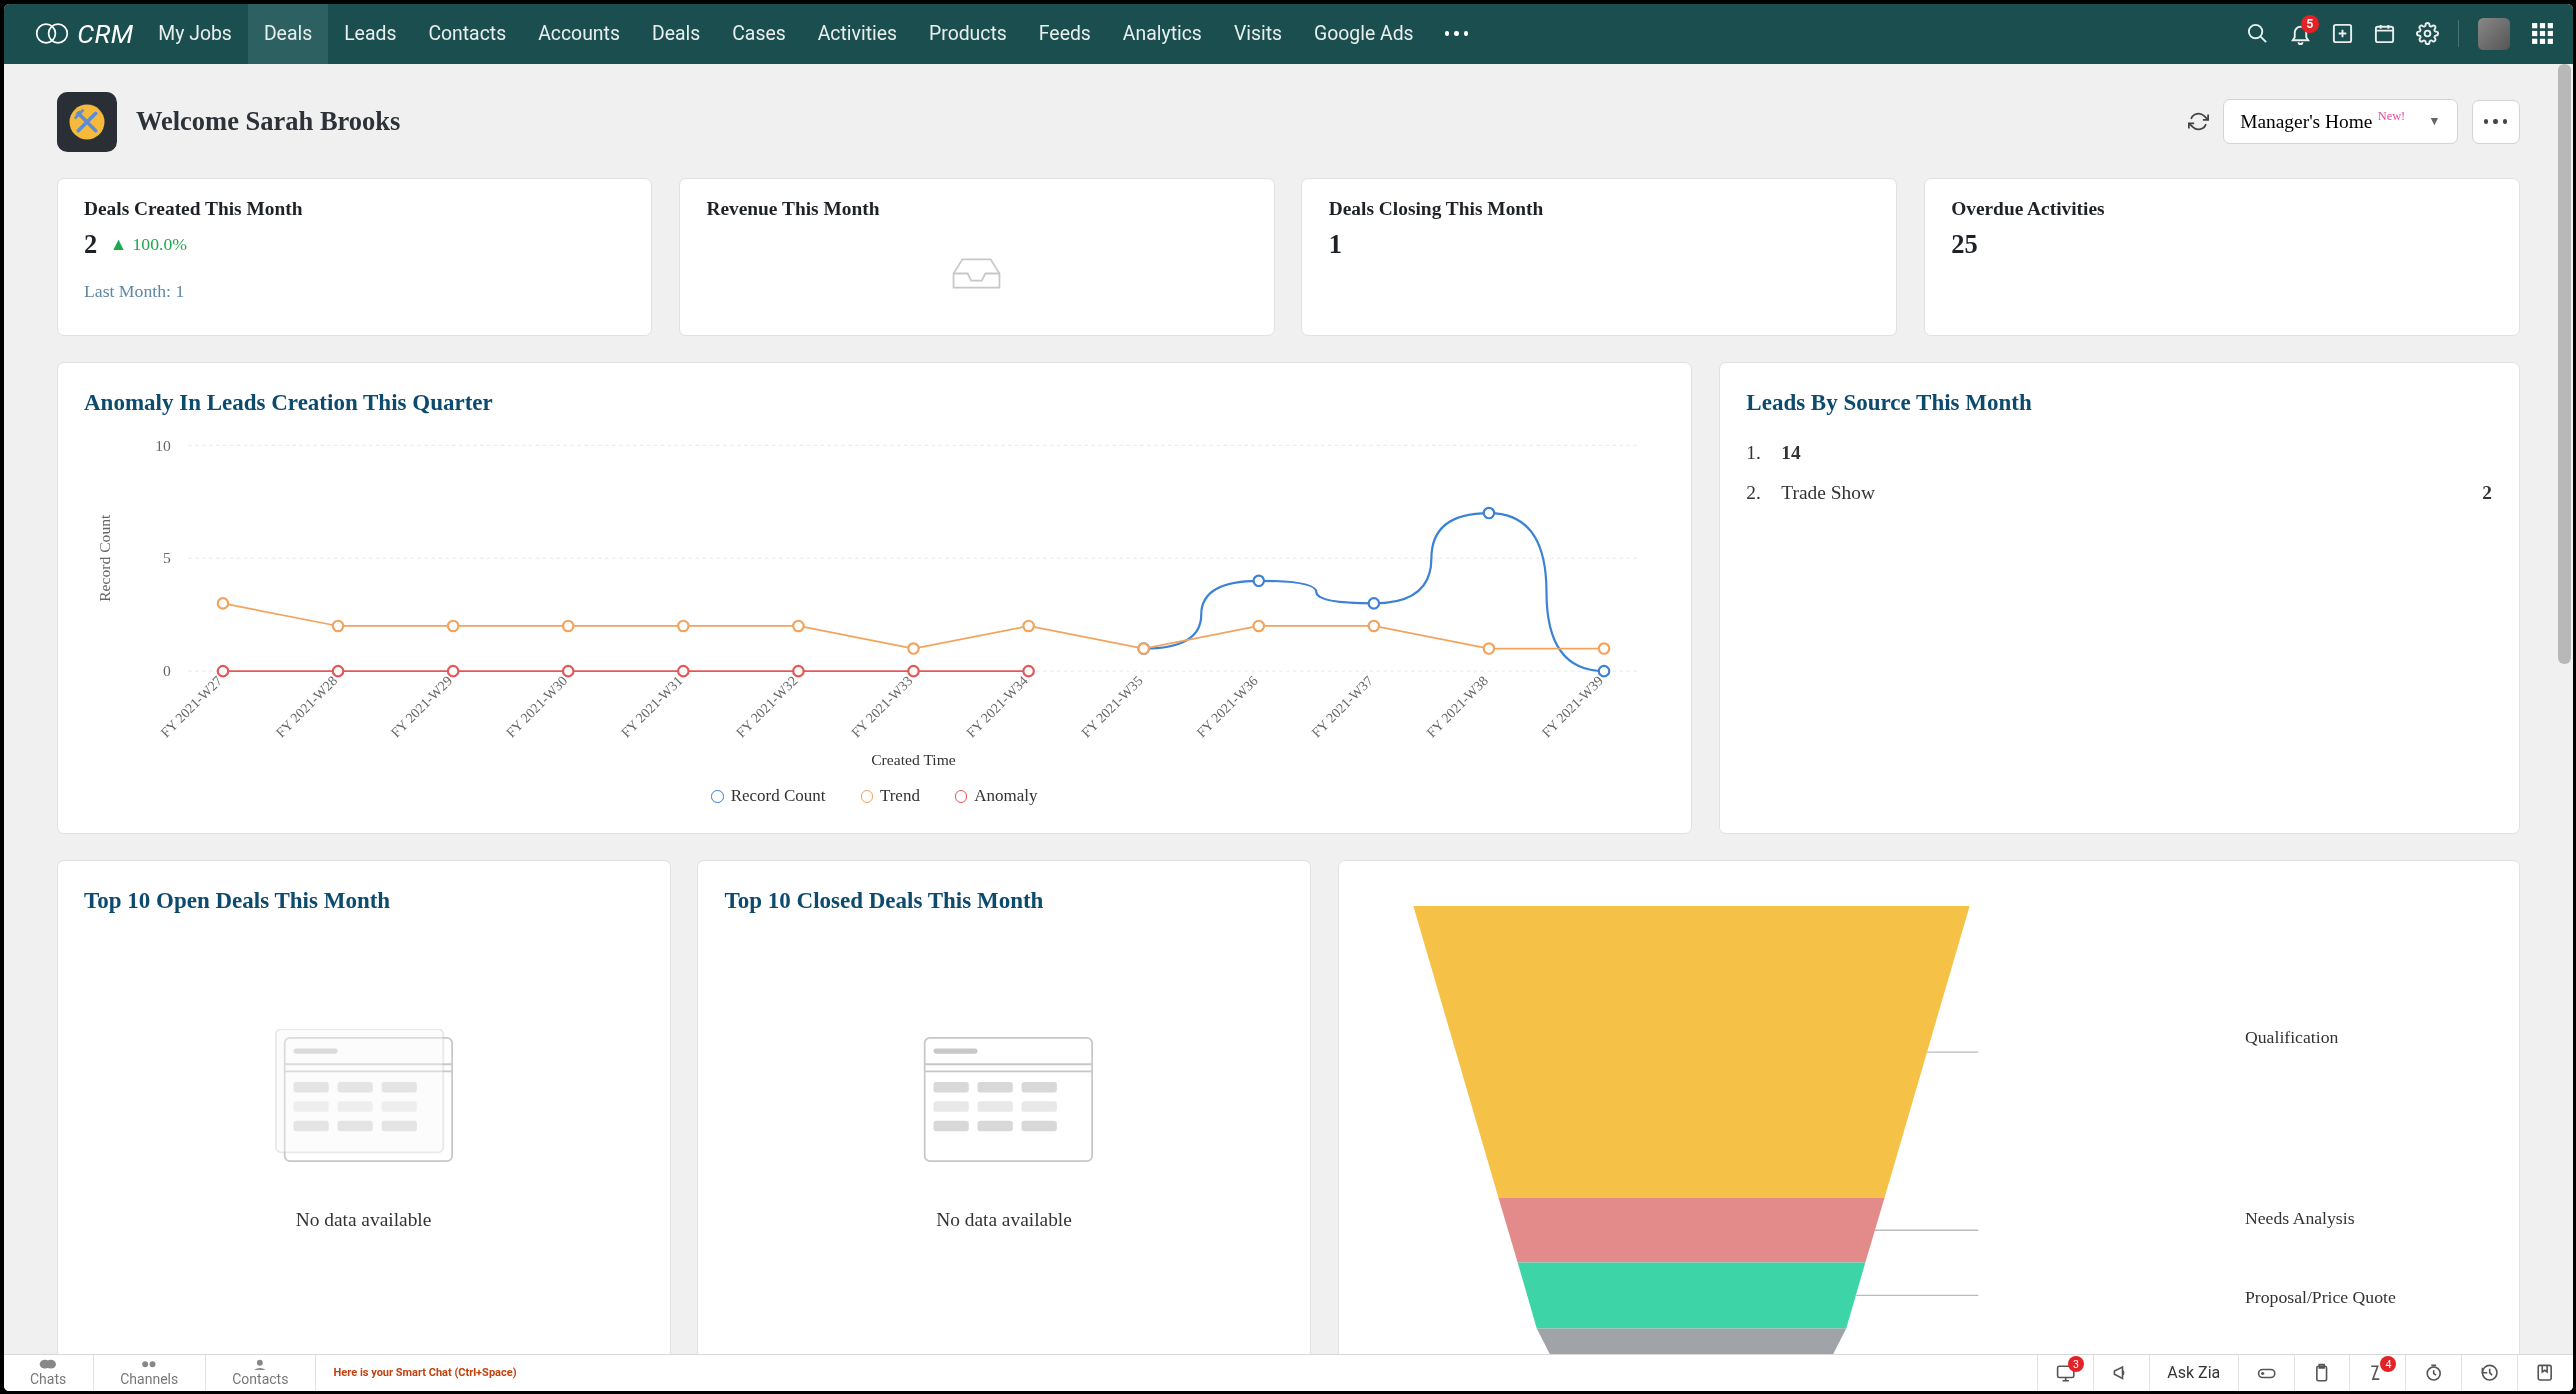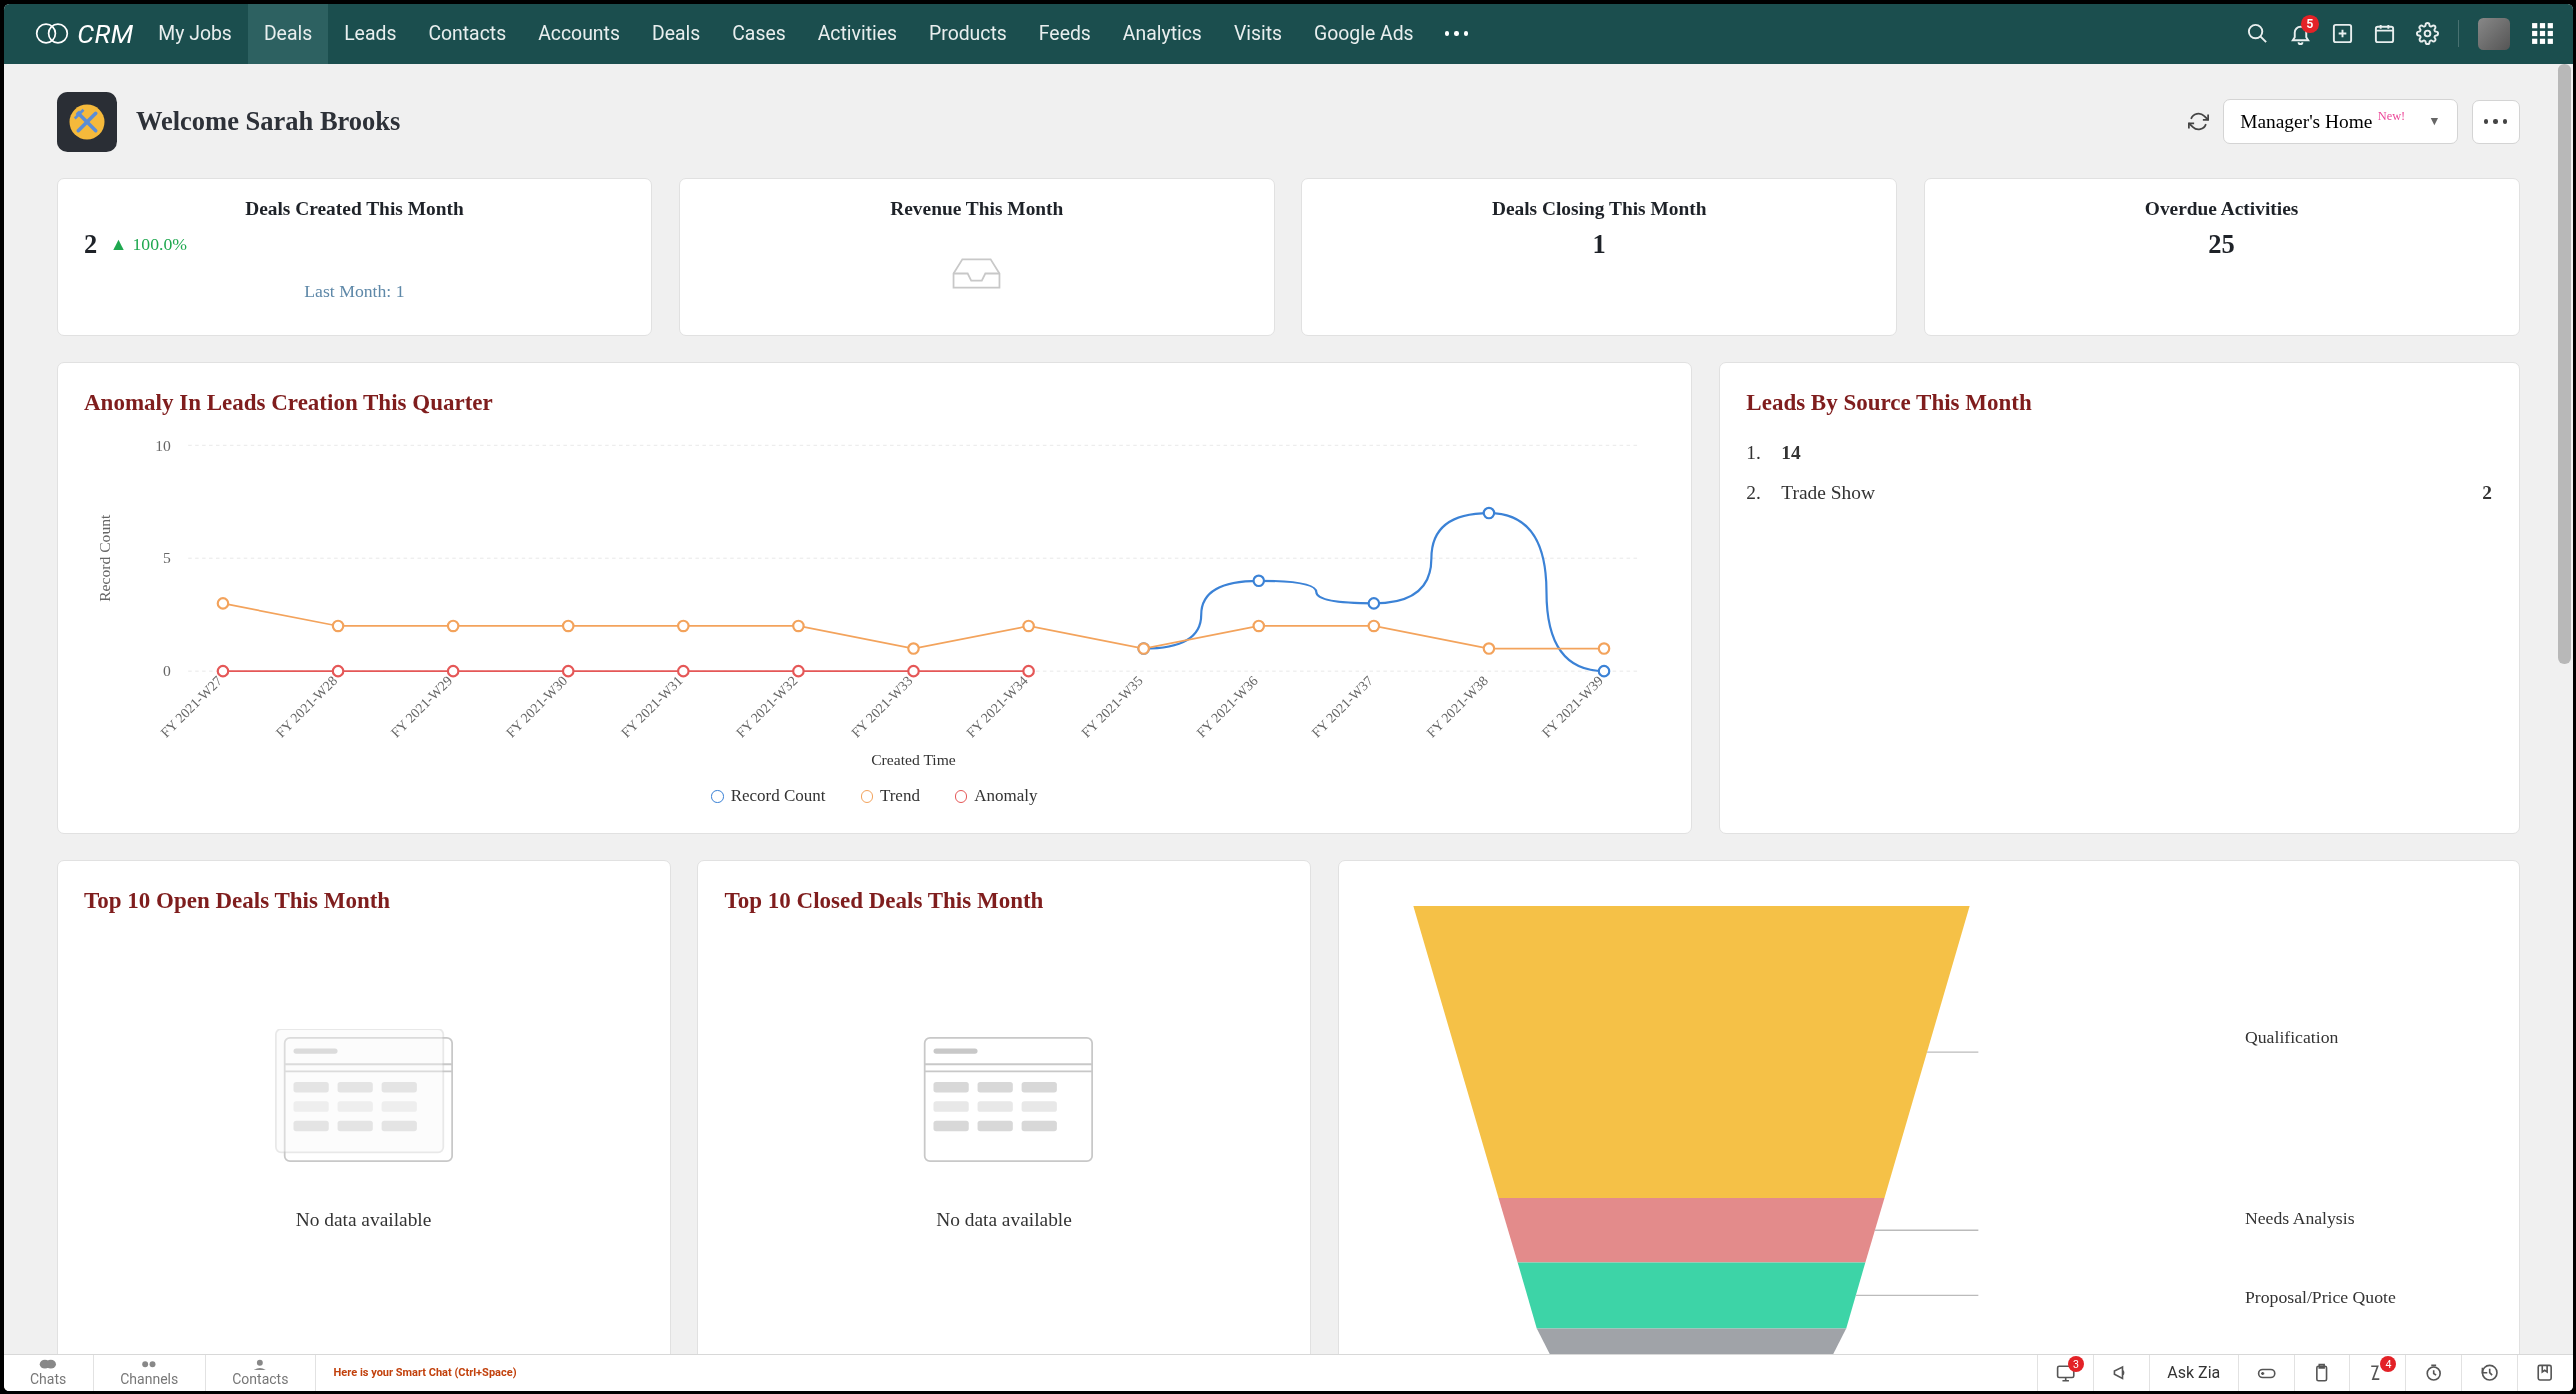--- a/index.html
+++ b/index.html
@@ -132,39 +132,38 @@
 .kebab span { width: 4.4px; height: 4.4px; background: #444; border-radius: 50%; margin: 0 2.6px; }
 
 .kpi-row { display: flex; gap: 26.5px; padding: 0 53px 26.5px 53px; }
 .kpi-card {
   flex: 1;
   background: #fff;
   border: 0.9px solid #e1e1e1;
   border-radius: 7px;
   padding: 19.4px 26.5px 17.7px 26.5px;
   min-height: 145px;
-  text-align: center;
 }
 .kpi-title { font-size: 19.4px; font-weight: 600; color: #1e2228; margin-bottom: 8.8px; }
 .kpi-value-row { display: flex; align-items: center; gap: 12.4px; }
 .kpi-value { font-size: 26.5px; font-weight: 600; color: #1e2228; }
 .kpi-delta { color: #1fa84f; font-size: 17.7px; display: flex; align-items: center; gap: 5.3px; }
 .kpi-sub { font-size: 17.7px; color: #5e88a8; margin-top: 21px; }
 .kpi-empty { display: flex; align-items: center; justify-content: center; height: 88px; }
 
 .mid-row { display: flex; gap: 26.5px; padding: 0 53px 26.5px 53px; }
 .card {
   background: #fff;
   border: 0.9px solid #e1e1e1;
   border-radius: 7px;
   padding: 26.5px;
 }
 .anomaly-card { flex: 2.12; }
 .leads-card { flex: 1; }
-.card-title { font-size: 23px; font-weight: 600; color: #7f1d1d; margin-bottom: 17.7px; }
+.card-title { font-size: 23px; font-weight: 600; color: #0c4a6e; margin-bottom: 17.7px; }
 
 .chart-wrap { position: relative; height: 344px; }
 .chart-svg { width: 100%; height: 100%; }
 .legend { display: flex; justify-content: center; gap: 35px; font-size: 17px; color: #333; margin-top: 8.8px; }
 .legend-item { display: flex; align-items: center; gap: 7px; }
 .legend-dot { width: 12.4px; height: 12.4px; border: 1.8px solid; border-radius: 50%; background: #fff; }
 
 .leads-list { }
 .leads-row { display: flex; align-items: center; padding: 8.8px 0; font-size: 19.4px; }
 .leads-num { width: 35px; color: #333; }

